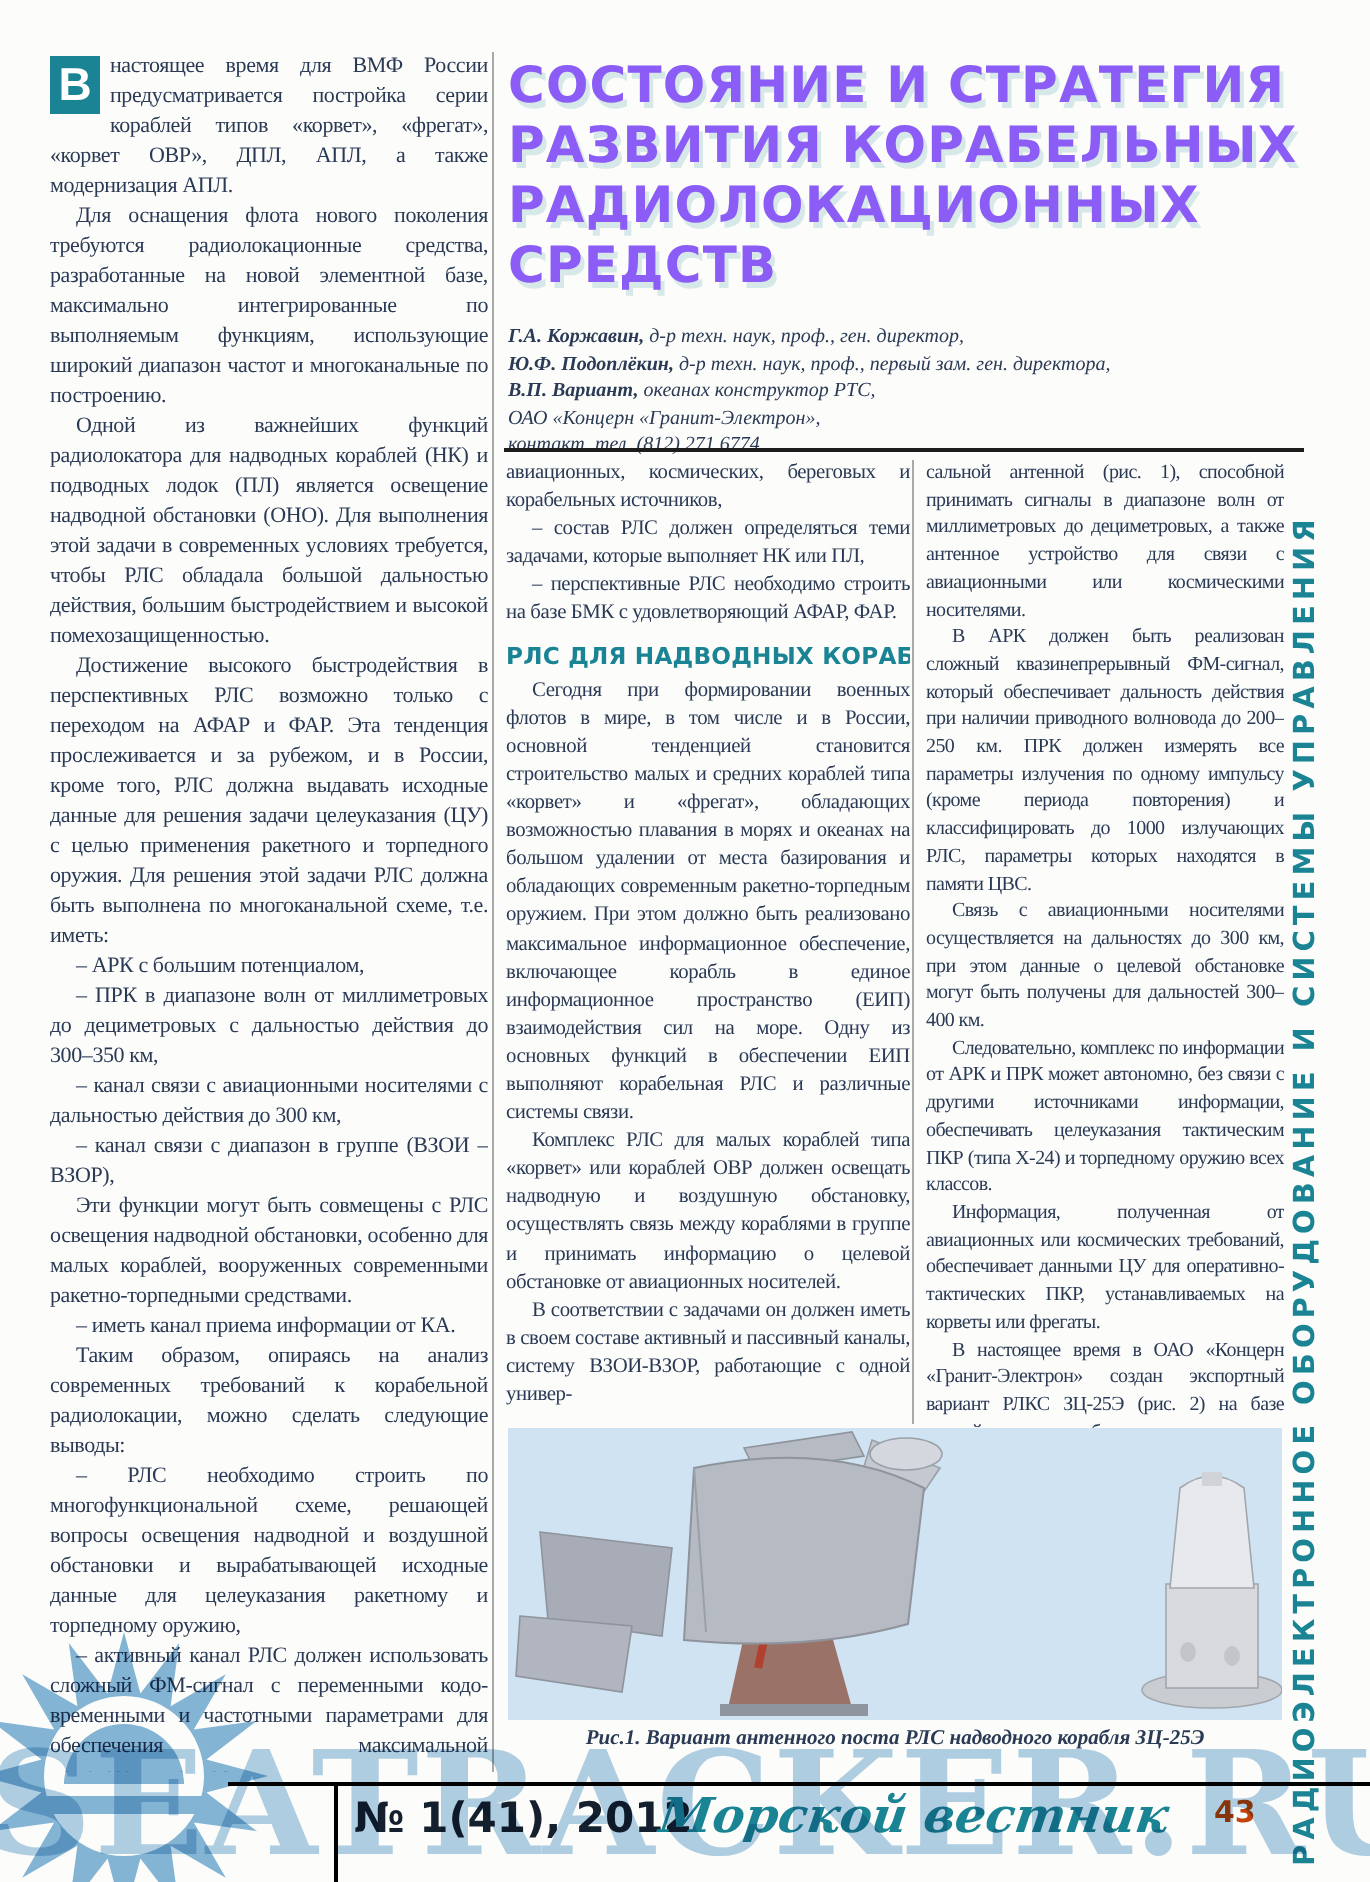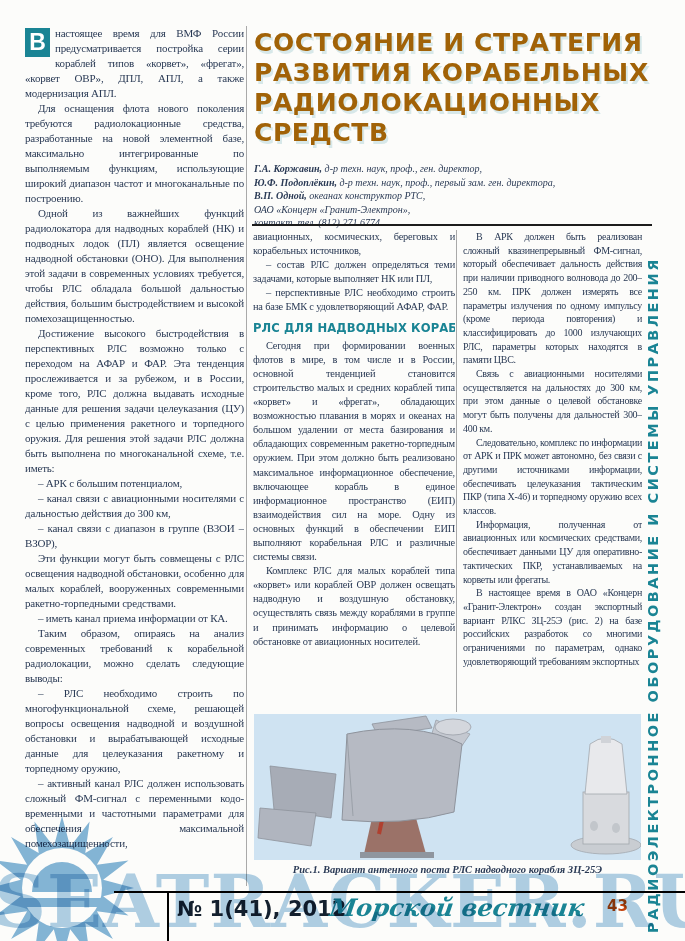--- a/index.html
+++ b/index.html
@@ -18,21 +18,21 @@
   p.first{text-indent:0;}
   .dropcap{
     float:left;width:25px;height:29px;margin:2px 5px 0 0;
     background:#1a8494;color:#ffffff;text-align:center;
     font:bold 23px/29px "Liberation Sans",sans-serif;
   }
   
   .header{left:254px;top:28px;width:396px;}
   .title{
     margin:0;font-family:"DejaVu Sans",sans-serif;font-weight:bold;
-    font-size:25px;line-height:30px;color:#a16207;letter-spacing:0.6px;
+    font-size:25px;line-height:30px;color:#8b5cf6;letter-spacing:0.6px;
     text-shadow:2px 3px 0 rgba(26,132,148,0.16);
   }
   .authors{margin-top:14px;font-style:italic;font-size:10px;line-height:13.6px;color:#2a3a55;}
   .authors b{font-style:italic;}
   .header-rule{left:252px;top:224px;width:400px;height:2px;background:#1c1c1c;}
   
   .vline1{left:246px;top:26px;width:1px;height:860px;background:#a9a9a9;}
   .vline2{left:456px;top:230px;width:1px;height:482px;background:#a9a9a9;}
   
   .col-heading{
@@ -74,59 +74,62 @@
 </style>
 </head>
 <body>
 
 <div class="abs col col1">
   <p class="first"><span class="dropcap">В</span><span>настоящее время для ВМФ России предусматривается постройка серии кораблей типов «корвет», «фрегат», «корвет ОВР», ДПЛ, АПЛ, а также модернизация АПЛ.</span></p>
   <p>Для оснащения флота нового поколения требуются радиолокационные средства, разработанные на новой элементной базе, максимально интегрированные по выполняемым функциям, использующие широкий диапазон частот и многоканальные по построению.</p>
   <p>Одной из важнейших функций радиолокатора для надводных кораблей (НК) и подводных лодок (ПЛ) является освещение надводной обстановки (ОНО). Для выполнения этой задачи в современных условиях требуется, чтобы РЛС обладала большой дальностью действия, большим быстродействием и высокой помехозащищенностью.</p>
   <p>Достижение высокого быстродействия в перспективных РЛС возможно только с переходом на АФАР и ФАР. Эта тенденция прослеживается и за рубежом, и в России, кроме того, РЛС должна выдавать исходные данные для решения задачи целеуказания (ЦУ) с целью применения ракетного и торпедного оружия. Для решения этой задачи РЛС должна быть выполнена по многоканальной схеме, т.е. иметь:</p>
   <p>– АРК с большим потенциалом,</p>
+  <p>– ПРК в диапазоне волн от миллиметровых до дециметровых с дальностью действия до 300–350 км,</p>
   <p>– канал связи с авиационными носителями с дальностью действия до 300 км,</p>
   <p>– канал связи с диапазон в группе (ВЗОИ – ВЗОР),</p>
   <p>Эти функции могут быть совмещены с РЛС освещения надводной обстановки, особенно для малых кораблей, вооруженных современными ракетно-торпедными средствами.</p>
   <p>– иметь канал приема информации от КА.</p>
   <p>Таким образом, опираясь на анализ современных требований к корабельной радиолокации, можно сделать следующие выводы:</p>
   <p>– РЛС необходимо строить по многофункциональной схеме, решающей вопросы освещения надводной и воздушной обстановки и вырабатывающей исходные данные для целеуказания ракетному и торпедному оружию,</p>
   <p>– активный канал РЛС должен использовать сложный ФМ-сигнал с переменными кодо-временными и частотными параметрами для обеспечения максимальной помехозащищенности,</p>
 
 </div>
 
 <div class="abs header">
   <h1 class="title">СОСТОЯНИЕ И СТРАТЕГИЯ РАЗВИТИЯ КОРАБЕЛЬНЫХ РАДИОЛОКАЦИОННЫХ СРЕДСТВ</h1>
   <div class="authors">
     <div><b>Г.А. Коржавин,</b><span> д-р техн. наук, проф., ген. директор,</span></div>
     <div><b>Ю.Ф. Подоплёкин,</b><span> д-р техн. наук, проф., первый зам. ген. директора,</span></div>
-    <div><b>В.П. Одной,</b><span> океанах конструктор РТС,</span></div>
+    <div><b>В.П. Вариант,</b><span> океанах конструктор РТС,</span></div>
     <div>ОАО «Концерн «Гранит-Электрон»,</div>
     <div>контакт. тел. (812) 271 6774</div>
   </div>
 </div>
 <div class="abs header-rule"></div>
 
 <div class="abs vline1"></div>
 <div class="abs vline2"></div>
 
 <div class="abs col col2">
   <p class="first">авиационных, космических, береговых и корабельных источников,</p>
   <p>– состав РЛС должен определяться теми задачами, которые выполняет НК или ПЛ,</p>
   <p>– перспективные РЛС необходимо строить на базе БМК с удовлетворяющий АФАР, ФАР.</p>
   <h2 class="col-heading">РЛС ДЛЯ НАДВОДНЫХ КОРАБЛЕЙ</h2>
   <p>Сегодня при формировании военных флотов в мире, в том числе и в России, основной тенденцией становится строительство малых и средних кораблей типа «корвет» и «фрегат», обладающих возможностью плавания в морях и океанах на большом удалении от места базирования и обладающих современным ракетно-торпедным оружием. При этом должно быть реализовано максимальное информационное обеспечение, включающее корабль в единое информационное пространство (ЕИП) взаимодействия сил на море. Одну из основных функций в обеспечении ЕИП выполняют корабельная РЛС и различные системы связи.</p>
   <p>Комплекс РЛС для малых кораблей типа «корвет» или кораблей ОВР должен освещать надводную и воздушную обстановку, осуществлять связь между кораблями в группе и принимать информацию о целевой обстановке от авиационных носителей.</p>
+  <p>В соответствии с задачами он должен иметь в своем составе активный и пассивный каналы, систему ВЗОИ-ВЗОР, работающие с одной универ-</p>
 </div>
 
 <div class="abs col col3">
+  <p class="first">сальной антенной (рис. 1), способной принимать сигналы в диапазоне волн от миллиметровых до дециметровых, а также антенное устройство для связи с авиационными или космическими носителями.</p>
   <p>В АРК должен быть реализован сложный квазинепрерывный ФМ-сигнал, который обеспечивает дальность действия при наличии приводного волновода до 200–250 км. ПРК должен измерять все параметры излучения по одному импульсу (кроме периода повторения) и классифицировать до 1000 излучающих РЛС, параметры которых находятся в памяти ЦВС.</p>
   <p>Связь с авиационными носителями осуществляется на дальностях до 300 км, при этом данные о целевой обстановке могут быть получены для дальностей 300–400 км.</p>
-  <p>Следовательно, комплекс по информации от АРК и ПРК может автономно, без связи с другими источниками информации, обеспечивать целеуказания тактическим ПКР (типа Х-46) и торпедному оружию всех классов.</p>
-  <p>Информация, полученная от авиационных или космических средствами, обеспечивает данными ЦУ для оперативно-тактических ПКР, устанавливаемых на корветы или фрегаты.</p>
+  <p>Следовательно, комплекс по информации от АРК и ПРК может автономно, без связи с другими источниками информации, обеспечивать целеуказания тактическим ПКР (типа Х-24) и торпедному оружию всех классов.</p>
+  <p>Информация, полученная от авиационных или космических требований, обеспечивает данными ЦУ для оперативно-тактических ПКР, устанавливаемых на корветы или фрегаты.</p>
   <p>В настоящее время в ОАО «Концерн «Гранит-Электрон» создан экспортный вариант РЛКС ЗЦ-25Э (рис. 2) на базе российских разработок со многими ограничениями по параметрам, однако удовлетворяющий требованиям экспортных</p>
 </div>
 
 <div class="abs photo">
   <svg width="387" height="146" viewBox="0 0 387 146">
 
     <polygon points="118,104 162,104 172,140 110,140" fill="#9b7268"></polygon>
     <rect x="106" y="138" width="74" height="6" fill="#8f959e"></rect>
     <line x1="131" y1="92" x2="125" y2="120" stroke="#b0402f" stroke-width="4"></line>
 

